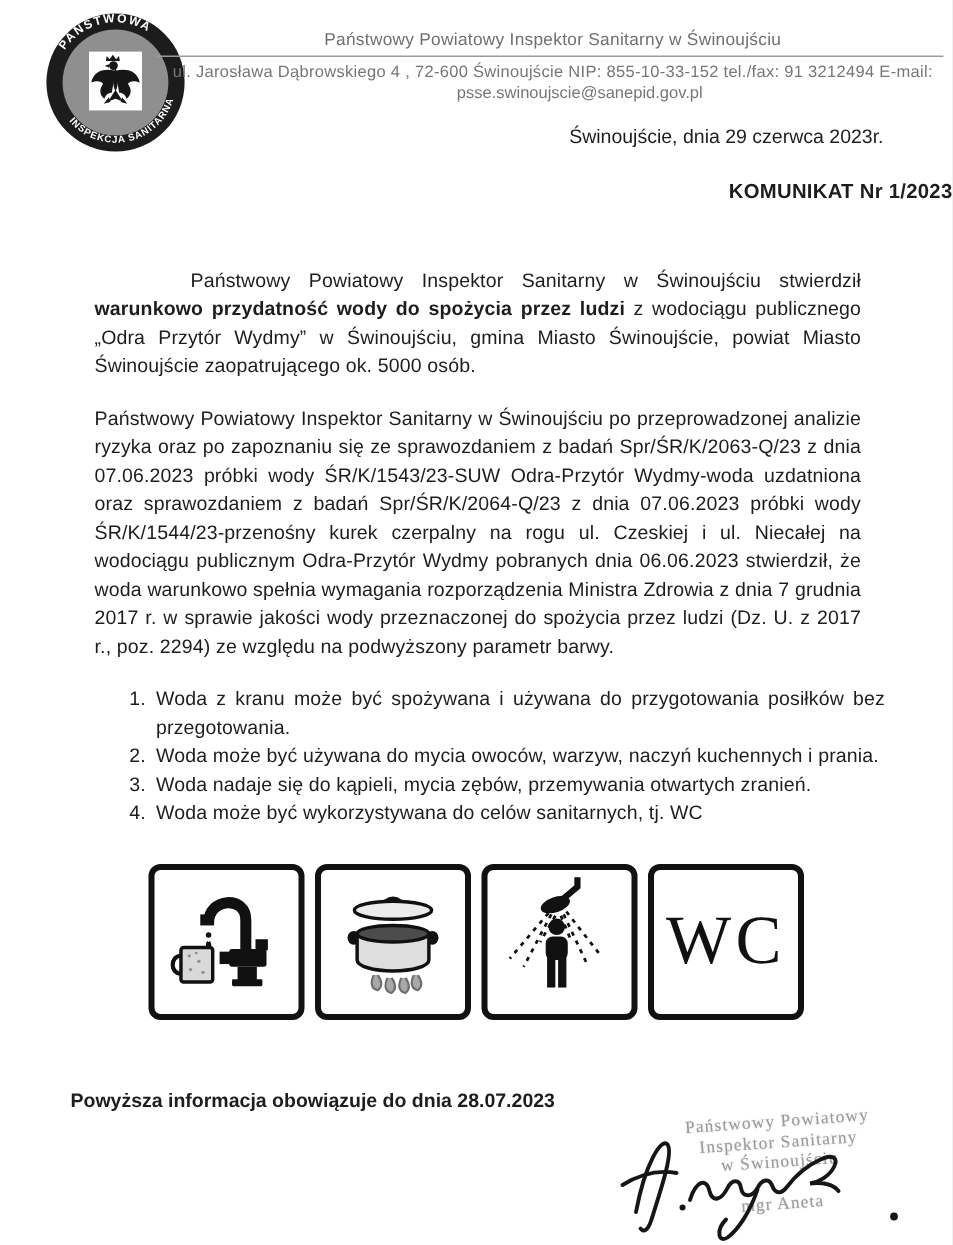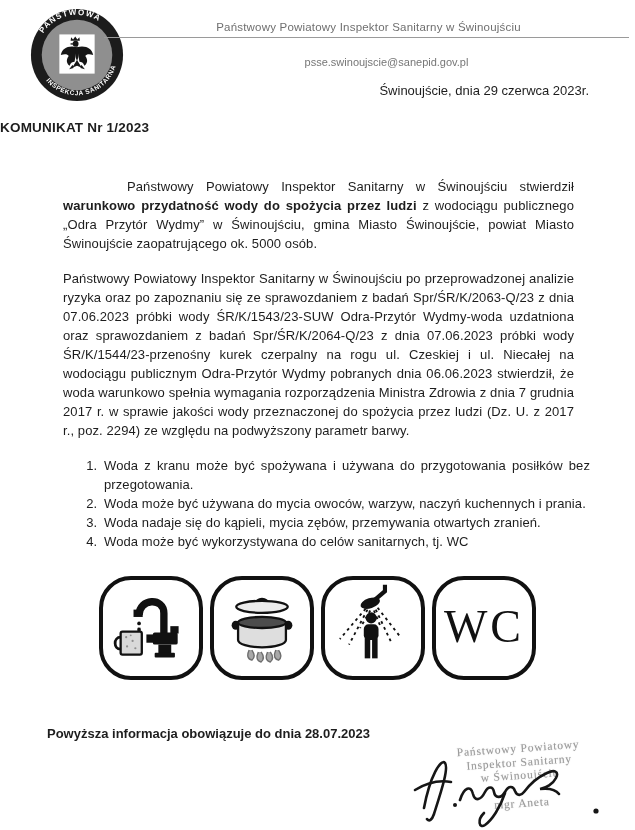--- a/index.html
+++ b/index.html
@@ -18,35 +18,35 @@
   .addr-line{
     position:absolute;left:112px;right:10px;top:42px;text-align:center;
     font-size:11px;color:#767676;letter-spacing:.2px;
   }
   .email-line{
     position:absolute;left:112px;right:10px;top:56px;text-align:center;
     font-size:11px;color:#767676;margin-left:36px;
   }
   
   .date-line{position:absolute;top:83px;right:46px;font-size:13px;text-align:right;}
-  .doc-title{position:absolute;top:120px;left:0;width:100%;text-align:left;font-size:13.5px;font-weight:bold;letter-spacing:.2px;}
+  .doc-title{position:absolute;top:120px;left:0;width:100%;text-align:right;font-size:13.5px;font-weight:bold;letter-spacing:.2px;}
   
   .text-block{
     position:absolute;left:47px;top:161px;width:543px;
     font-size:13px;line-height:19px;text-align:justify;letter-spacing:.1px;
   }
   .text-block p{margin:16px;}
   .p-indent{text-indent:64px;}
   .cond-heading{margin-top:13px !important;font-weight:bold;text-align:left;}
   ol.recs{margin:7px 0 0 0;padding:0 0 0 54px;}
   ol.recs li{margin:0;padding-left:3px;text-align:justify;}
   
   .icons-row{position:absolute;top:576px;left:0;width:635px;display:flex;justify-content:center;gap:7px;}
   .pict{
-    width:96px;height:96px;border:4px solid #111;border-radius:32px;background:#fff;
+    width:96px;height:96px;border:4px solid #111;border-radius:8px;background:#fff;
     display:flex;align-items:center;justify-content:center;position:relative;
   }
   .pict svg{display:block;}
   .wc-label{font-family:"Liberation Serif", serif;font-size:46px;letter-spacing:3px;color:#111;margin-top:-4px;}
   
   .validity{position:absolute;left:47px;top:726px;font-size:13px;font-weight:bold;}
   .stamp{
     position:absolute;left:430px;top:742px;width:180px;text-align:center;
     font-family:"Liberation Serif", serif;font-size:11.5px;line-height:13.5px;
     color:#9b9b9b;letter-spacing:.8px;transform:rotate(-4deg);
@@ -77,20 +77,21 @@
     <g transform="rotate(-12 50 50)" fill="#ffffff" style="font-family:'Liberation Sans',sans-serif;font-size:8.2px;font-weight:bold;letter-spacing:1.2px;">
       <path id="arcTop" d="M 9 50 A 41 41 0 0 1 91 50" fill="none"></path>
       <path id="arcBot" d="M 9 50 A 41 41 0 0 0 91 50" fill="none"></path>
       <text><textPath href="#arcTop" startOffset="50%" text-anchor="middle">PAŃSTWOWA</textPath></text>
       <text style="font-size:6.6px;letter-spacing:.6px;"><textPath href="#arcBot" startOffset="50%" text-anchor="middle">INSPEKCJA SANITARNA</textPath></text>
     </g>
   </svg>
 
   <div class="org-line">Państwowy Powiatowy Inspektor Sanitarny w Świnoujściu</div>
   <div class="head-rule"></div>
+  <div class="addr-line">ul. Jarosława Dąbrowskiego 4 , 72-600 Świnoujście  NIP: 855-10-33-152 tel./fax: 91 3212494 E-mail:</div>
   <div class="email-line">psse.swinoujscie@sanepid.gov.pl</div>
 
   <div class="date-line">Świnoujście, dnia 29 czerwca 2023r.</div>
   <div class="doc-title">KOMUNIKAT Nr 1/2023</div>
 
   <div class="text-block">
     <p class="p-indent"><span>Państwowy Powiatowy Inspektor Sanitarny w Świnoujściu stwierdził </span><b>warunkowo przydatność wody do spożycia przez ludzi</b><span> z wodociągu publicznego „Odra Przytór Wydmy” w Świnoujściu,  gmina Miasto Świnoujście, powiat Miasto Świnoujście zaopatrującego ok. 5000 osób.</span></p>
     <p>Państwowy Powiatowy Inspektor Sanitarny w Świnoujściu po przeprowadzonej analizie ryzyka oraz po zapoznaniu się ze sprawozdaniem z badań Spr/ŚR/K/2063-Q/23 z dnia 07.06.2023 próbki wody ŚR/K/1543/23-SUW Odra-Przytór Wydmy-woda uzdatniona oraz sprawozdaniem z badań Spr/ŚR/K/2064-Q/23 z dnia 07.06.2023 próbki wody ŚR/K/1544/23-przenośny kurek czerpalny na rogu ul. Czeskiej i ul. Niecałej na wodociągu publicznym Odra-Przytór Wydmy pobranych dnia 06.06.2023 stwierdził, że woda warunkowo spełnia wymagania rozporządzenia Ministra Zdrowia z dnia 7 grudnia 2017 r. w sprawie jakości wody przeznaczonej do spożycia przez ludzi (Dz. U. z 2017 r., poz. 2294) ze względu na podwyższony parametr barwy.</p>
     <ol class="recs">
       <li>Woda z kranu może być spożywana i używana do przygotowania posiłków bez przegotowania.</li>

